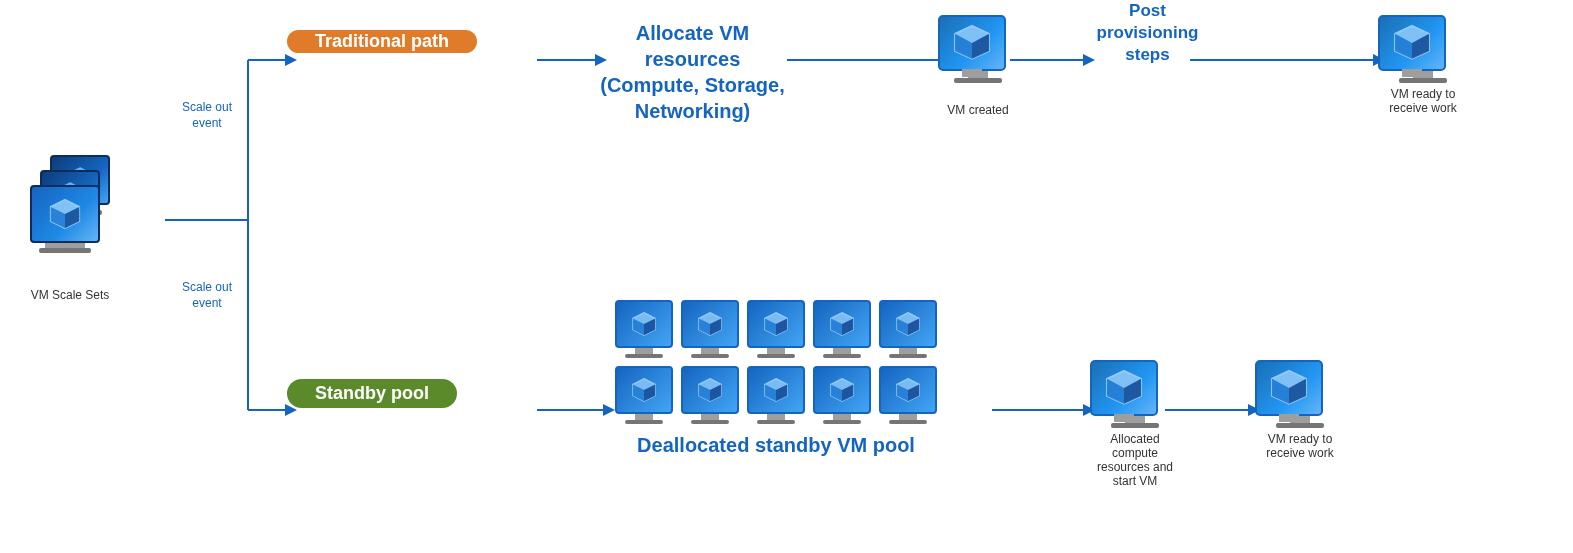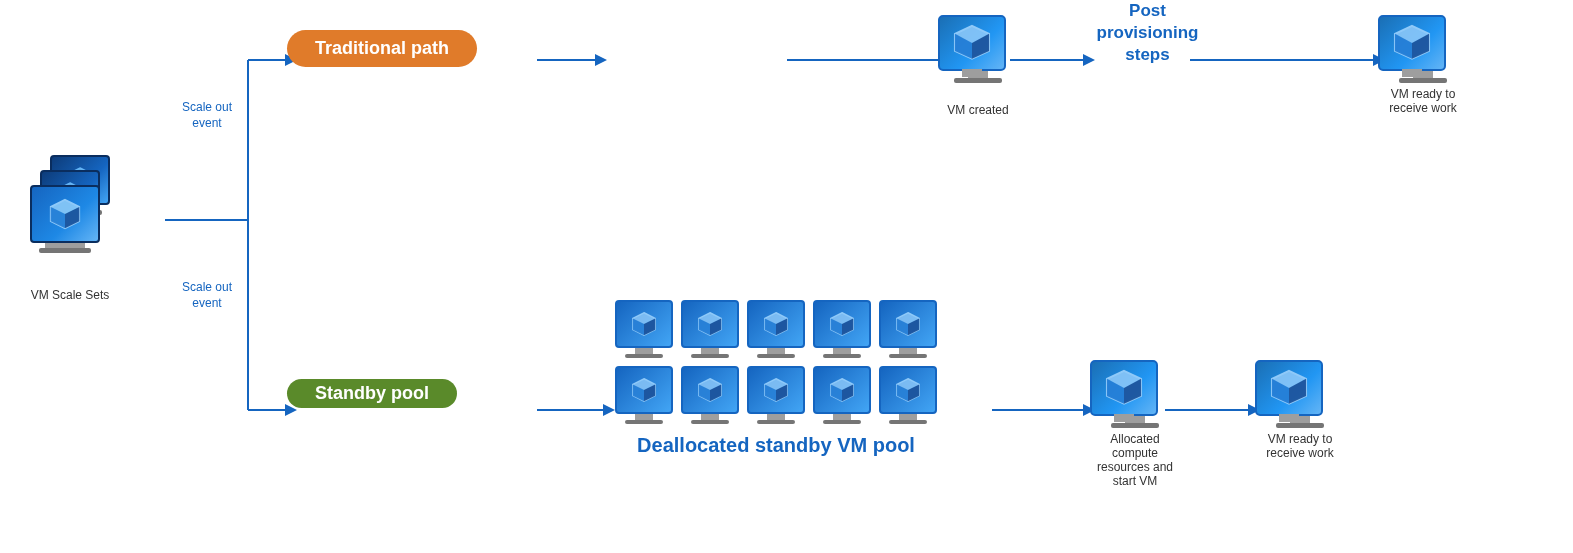--- a/index.html
+++ b/index.html
@@ -43,21 +43,21 @@
       color: #333;
       text-align: center;
       margin-top: 4px;
       max-width: 90px;
     }
     
     .pill-orange {
       background: #e07b2a;
       color: white;
       border-radius: 30px;
-      padding: 8px 28px;
+      padding: 1px 28px;
       font-size: 18px;
       font-weight: 600;
       white-space: nowrap;
       display: inline-flex;
       align-items: center;
       justify-content: center;
     }
     .pill-green {
       background: #5a8a2a;
       color: white;
@@ -222,20 +222,25 @@
   </div>
 
   <div class="pos" style="left:287px; top:30px;">
     <div class="pill-orange">Traditional path</div>
   </div>
 
   <div class="pos" style="left:287px; top:379px;">
     <div class="pill-green">Standby pool</div>
   </div>
 
+  <div class="pos flow-text-blue-large" style="left:600px; top:20px; width:185px;">
+    <span style="white-space:pre-line;">Allocate VM resources
+(Compute, Storage,
+Networking)</span>
+  </div>
 
   <div class="pos" style="left:938px; top:15px;">
     <div class="monitor">
       <svg width="42" height="42" viewBox="0 0 32 32">
           <polygon points="16,3 29,9 29,22 16,28 3,22 3,9" fill="rgba(144,202,249,0.7)" stroke="#90caf9" stroke-width="1.5"></polygon>
           <polygon points="16,3 29,9 16,16 3,9" fill="rgba(144,202,249,0.5)"></polygon>
           <polygon points="3,9 16,16 16,28 3,22" fill="rgba(25,118,210,0.85)"></polygon>
           <polygon points="29,9 16,16 16,28 29,22" fill="rgba(10,64,140,0.8)"></polygon>
         </svg>
     </div>

